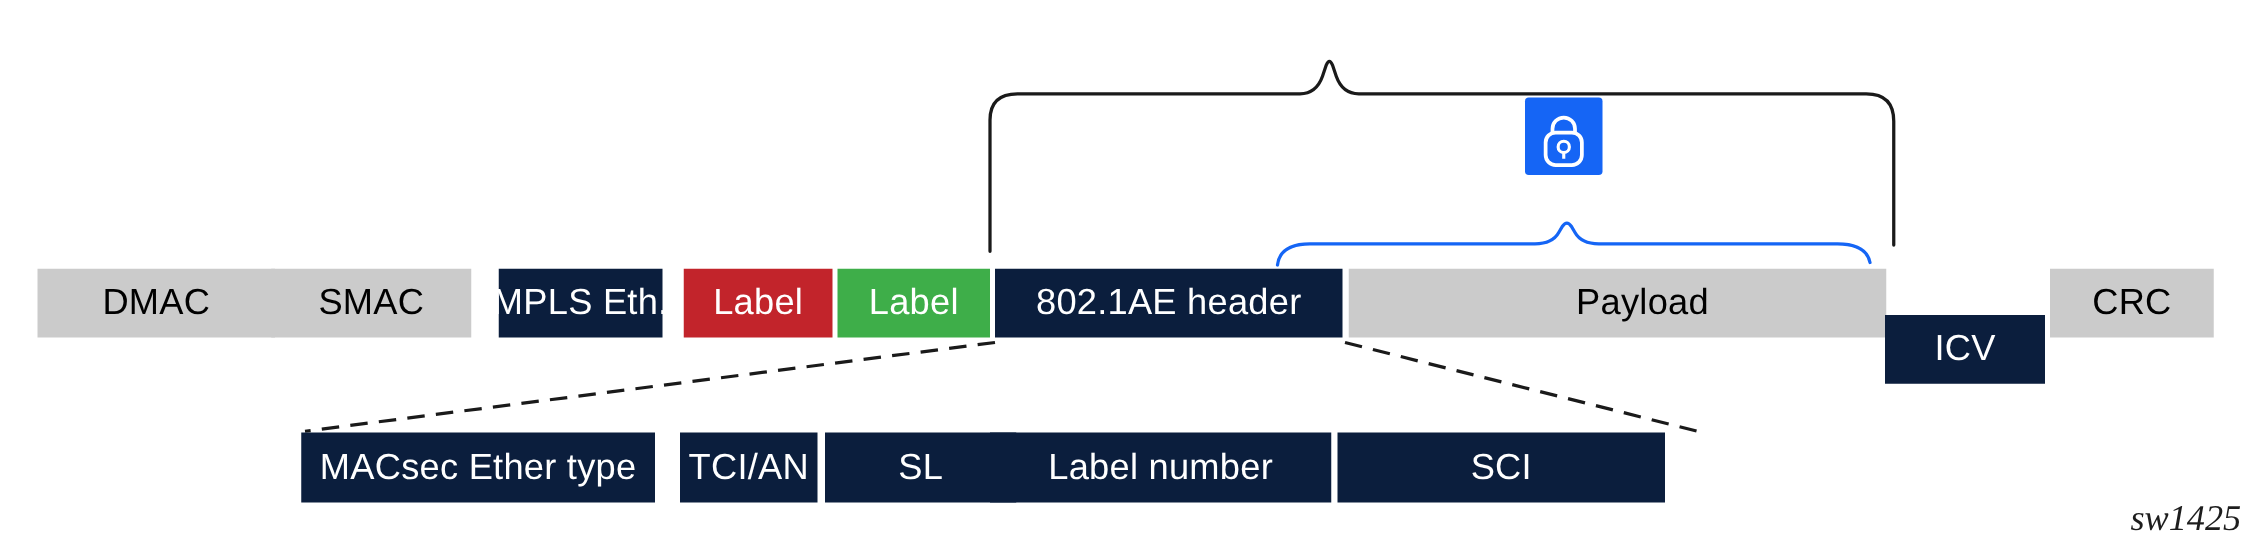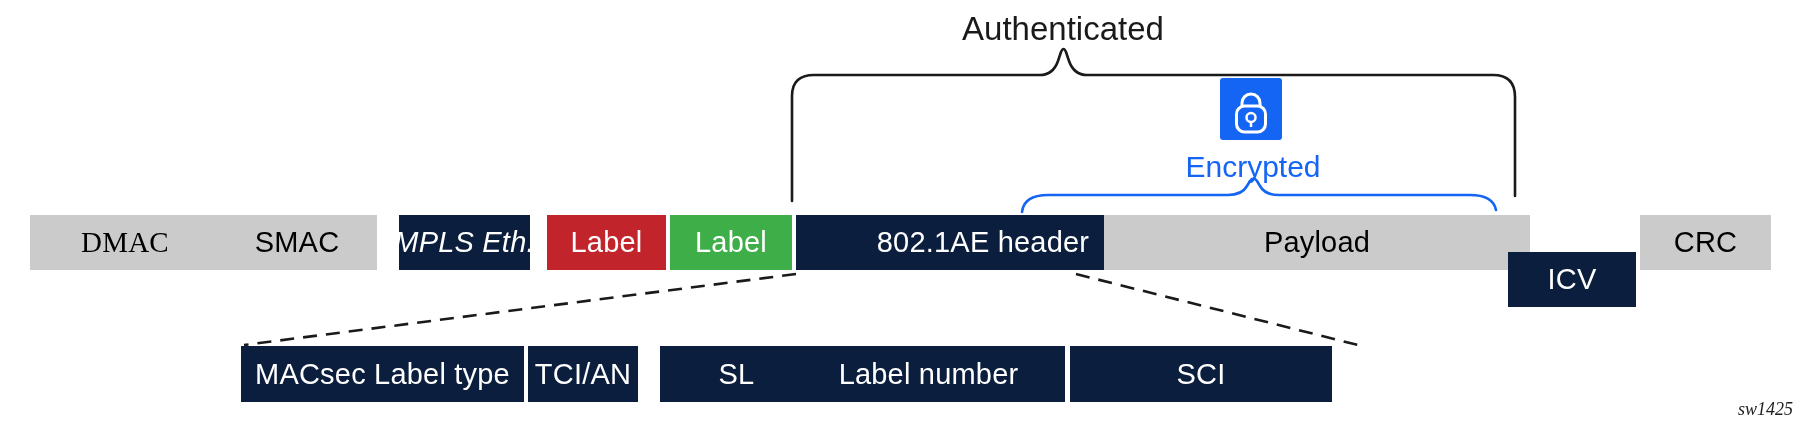--- a/index.html
+++ b/index.html
@@ -16,91 +16,89 @@
     position:absolute;height:55px;display:flex;align-items:center;justify-content:center;
     font-size:29px;letter-spacing:0.2px;white-space:nowrap;
   }
   .row-main .box{top:215px;}
   .row-detail .box{top:346px;height:56px;}
   .gray{background:var(--gray);color:#000000;}
   .navy{background:var(--navy);color:#ffffff;}
   .red{background:var(--red);color:#ffffff;}
   .green{background:var(--green);color:#ffffff;}
   
-  .f0{left:30px;width:190px;font-family:Liberation Serif, serif;}
+  .f0{left:30px;width:190px;}
   .f1{left:217px;width:160px;}
-  .f2{left:399px;width:131px;font-style:italic;}
+  .f2{left:399px;width:131px;}
   .f3{left:547px;width:119px;}
   .f4{left:670px;width:122px;}
-  .f5{left:796px;width:278px;padding-left:48px;}
-  .f6{left:1104px;width:426px;}
+  .f5{left:796px;width:278px;}
+  .f6{left:1079px;width:390px;padding-left:40px;}
   .f7{left:1508px;width:128px;margin-top:37px;}
   .f8{left:1640px;width:131px;}
   
   .h0{left:241px;width:283px;}
-  .h1{left:528px;width:110px;}
+  .h1{left:544px;width:110px;}
   .h2{left:660px;width:153px;}
   .h3{left:792px;width:273px;}
   .h4{left:1070px;width:262px;}
   .annotation-authenticated{
     position:absolute;left:1063px;top:10px;transform:translateX(-50%);
     font-size:33px;color:var(--ink);
   }
   .annotation-encrypted{
     position:absolute;left:1253px;top:150px;transform:translateX(-50%);
     font-size:30px;color:var(--blue);
   }
   .lock{
     position:absolute;left:1220px;top:78px;width:62px;height:62px;
     background:var(--blue);border-radius:3px;display:flex;align-items:center;justify-content:center;
   }
   .watermark{
     position:absolute;right:8px;top:399px;
-    font-family:"Liberation Serif", serif;font-style:italic;font-size:18px;color:#1d1d1d;
+    font-family:"Liberation Serif", serif;font-style:italic;font-size:29px;color:#1d1d1d;
   }
 </style>
 </head>
 <body>
 
 <div id="stage" style="--navy: #0b1e3d; --red: #c2242b; --green: #3eae49; --gray: #cbcbcb; --blue: #1565f5; --ink: #1a1a1a;">
 
   <svg class="overlay" width="1801" height="433" viewBox="0 0 1801 433">
     <path class="brace brace-black" d="M792 201 L792 96 Q792 75 814 75 L1040 75 Q1053 75 1058 61 L1061 52 Q1063.5 46 1066 52 L1069 61 Q1074 75 1087 75 L1493 75 Q1515 75 1515 97 L1515 196"></path>
     <path class="brace brace-blue" d="M1022 212 Q1024 195 1048 195 L1228 195 Q1242 195 1247 186 L1250 181 Q1253.5 176 1257 181 L1260 186 Q1265 195 1279 195 L1470 195 Q1493 195 1496 210"></path>
     <path class="dash" d="M796 274 L244 345"></path>
     <path class="dash" d="M1076 274 L1358 345"></path>
   </svg>
 
-  <div class="annotation-authenticated">Authenticated</div>
 
   <div class="lock">
     <svg width="62" height="62" viewBox="0 0 62 62">
       <path d="M22 29 v-4 a9 9 0 0 1 18 0 v4" fill="none" stroke="#ffffff" stroke-width="3"></path>
       <rect x="16.5" y="28" width="29" height="26" rx="8" fill="none" stroke="#ffffff" stroke-width="3"></rect>
       <circle cx="31" cy="39.5" r="4.5" fill="none" stroke="#ffffff" stroke-width="2.5"></circle>
       <path d="M31 44 v5" fill="none" stroke="#ffffff" stroke-width="2.5"></path>
     </svg>
   </div>
 
-  <div class="annotation-encrypted">Encrypted</div>
 
   <div class="row-main">
     <div class="box gray f0">DMAC</div>
     <div class="box gray f1">SMAC</div>
     <div class="box navy f2">MPLS Eth.</div>
     <div class="box red f3">Label</div>
     <div class="box green f4">Label</div>
     <div class="box navy f5">802.1AE header</div>
     <div class="box gray f6">Payload</div>
     <div class="box navy f7">ICV</div>
     <div class="box gray f8">CRC</div>
   </div>
 
   <div class="row-detail">
-    <div class="box navy h0">MACsec Label type</div>
+    <div class="box navy h0">MACsec Ether type</div>
     <div class="box navy h1">TCI/AN</div>
     <div class="box navy h2">SL</div>
     <div class="box navy h3">Label number</div>
     <div class="box navy h4">SCI</div>
   </div>
 
   <div class="watermark">sw1425</div>
 </div>
 
 </body></html>

